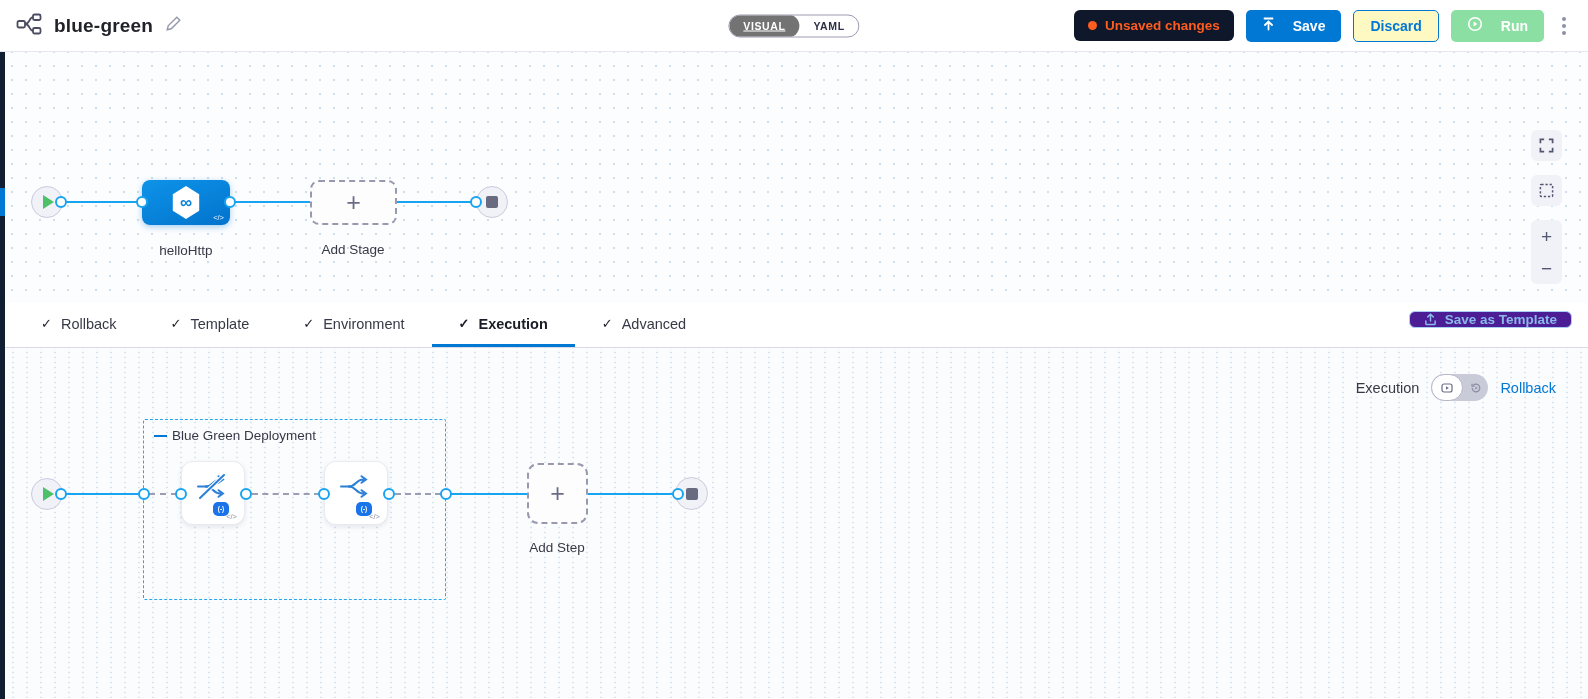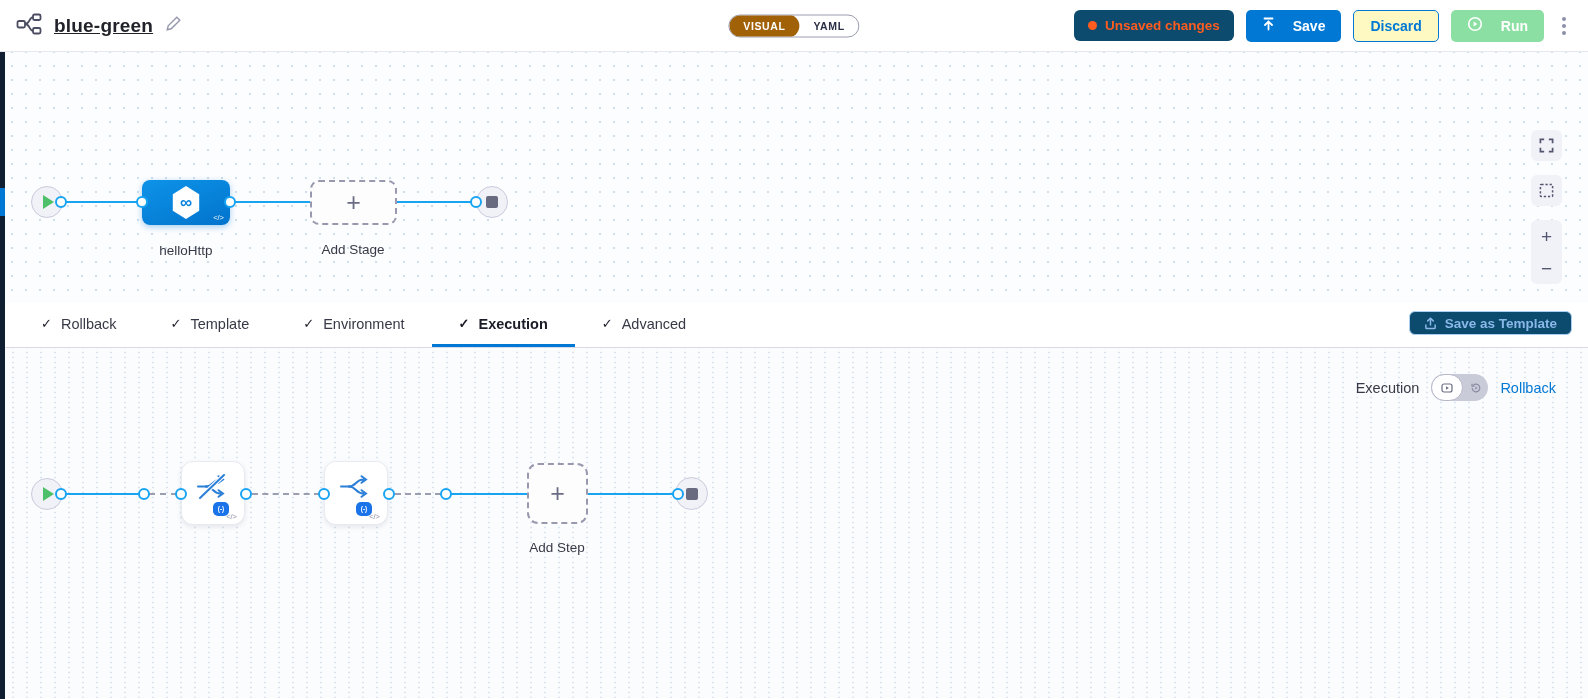--- a/index.html
+++ b/index.html
@@ -4,30 +4,30 @@
 <style>
   * { box-sizing: border-box; margin: 0; padding: 0; }
   html,body { width:1588px; height:699px; }
   body { font-family:"Liberation Sans", sans-serif; background:#fff; overflow:hidden; }
   .app { position:relative; width:1588px; height:699px; background:#fff; }
 
   
   .topbar { position:relative; height:52px; background:#fff; border-bottom:1px solid #e6e7ef;
             display:flex; align-items:center; padding:0 16px; z-index:5; }
   .tb-left { display:flex; align-items:center; gap:12px; }
-  .title { font-size:19px; font-weight:bold; color:#22222a; letter-spacing:.2px;text-decoration:underline; }
+  .title { font-size:19px; font-weight:bold; color:#22222a; letter-spacing:.2px; }
   .mode-toggle { position:absolute; left:50%; top:50%; transform:translate(-50%,-50%);
                  display:flex; align-items:center; height:23px; border:1px solid #9a9cb0;
                  border-radius:12px; background:#fff; overflow:hidden; cursor:pointer; }
   .mode-seg { height:23px; display:flex; align-items:center; padding:0 14px;
               font-size:10.5px; font-weight:bold; letter-spacing:.6px; }
-  .mode-seg.active { background:#a16207; color:#fff; border-radius:12px; }
+  .mode-seg.active { background:#737373; color:#fff; border-radius:12px;text-decoration:underline; }
   .mode-seg.inactive { color:#2a2f45; }
   .tb-right { margin-left:auto; display:flex; align-items:center; gap:12px; }
-  .unsaved { display:flex; align-items:center; gap:8px; background:#0c4a6e; border-radius:6px;
+  .unsaved { display:flex; align-items:center; gap:8px; background:#0f172a; border-radius:6px;
              padding:8px 14px; font-size:13.5px; font-weight:bold; color:#ff5c1f; }
   .unsaved-dot { width:9px; height:9px; border-radius:50%; background:#ff5c1f; }
   .btn { display:flex; align-items:center; gap:18px; height:32px; padding:0 16px; border-radius:5px;
          font-size:14px; font-weight:bold; cursor:pointer; border:none; }
   .btn-save { background:#0278d5; color:#fff; }
   .btn-discard { background:#fef9c3; color:#0278d5; border:1px solid #0278d5; }
   .btn-run { background:#8cdfa2; color:#fff; }
   .kebab { display:flex; flex-direction:column; gap:3px; padding:4px 6px; cursor:pointer; }
   .kebab i { width:4px; height:4px; border-radius:50%; background:#8d90a8; }
 
@@ -77,22 +77,22 @@
                 justify-content:space-around; z-index:4; }
   .zoom-glyph { font-size:19px; color:#52566e; line-height:1; cursor:pointer; }
 
   
   .tabbar { position:relative; height:45px; background:#fff; border-bottom:1px solid #d8dae6;
             display:flex; align-items:stretch; padding-left:14px; z-index:5; }
   .tab { display:flex; align-items:center; gap:9px; padding:0 27px; font-size:14.5px; color:#383946;
          cursor:pointer; border-bottom:3px solid transparent; }
   .tab .chk { font-size:13px; color:#1c1c28; }
   .tab.active { font-weight:bold; color:#1c1c28; border-bottom-color:#0278d5; }
-  .tpl-btn { position:absolute; right:16px; top:8px; height:24px; display:flex; align-items:center;
-             gap:8px; padding:7px 14px; border:1px solid #a9cef2; border-radius:6px; background:#0c4a6e;
+  .tpl-btn { position:absolute; right:16px; top:8px; height:17px; display:flex; align-items:center;
+             gap:8px; padding:7px 14px; border:1px solid #a9cef2; border-radius:6px; background:#4c1d95;
              color:#8ab8e8; font-size:13.5px; font-weight:bold; cursor:pointer; }
 
   
   .exec-bar { position:absolute; top:26px; right:32px; display:flex; align-items:center; gap:12px; z-index:4; }
   .exec-label { font-size:14.5px; color:#383946; }
   .exec-toggle { width:57px; height:27px; border-radius:14px; background:#c9cbd9; display:flex;
                  align-items:center; cursor:pointer; }
   .exec-toggle .seg-on { width:32px; height:27px; background:#fff; border:1px solid #b4b6c8;
                          border-radius:14px; display:flex; align-items:center; justify-content:center; }
   .exec-toggle .seg-off { flex:1; display:flex; align-items:center; justify-content:center; }
@@ -263,20 +263,26 @@
           <svg width="12" height="12" viewBox="0 0 12 12" fill="none" stroke="#8b8da1" stroke-width="1.2">
             <path d="M2.2 6 a3.8 3.8 0 1 0 1.1-2.7"></path>
             <path d="M2 1.8 V4.2 H4.4"></path>
             <path d="M5.4 4.6 L7.6 6 L5.4 7.4 Z" fill="#8b8da1" stroke="none"></path>
           </svg>
         </span>
       </div>
       <span class="rollback-link">Rollback</span>
     </div>
 
+    <div class="group-box">
+      <div class="group-label">
+        <span class="group-dash"></span>
+        <span>Blue Green Deployment</span>
+      </div>
+    </div>
 
     <div class="hline" style="left:60px; top:145px; width:84px;"></div>
     <div class="hline" style="left:450px; top:145px; width:84px;"></div>
     <div class="hline" style="left:587px; top:145px; width:90px;"></div>
 
     <div class="dline" style="left:149px; top:145px; width:28px;"></div>
     <div class="dline" style="left:252px; top:145px; width:68px;"></div>
     <div class="dline" style="left:395px; top:145px; width:46px;"></div>
 
     <div class="term-circle" style="left:31px; top:130px;">

